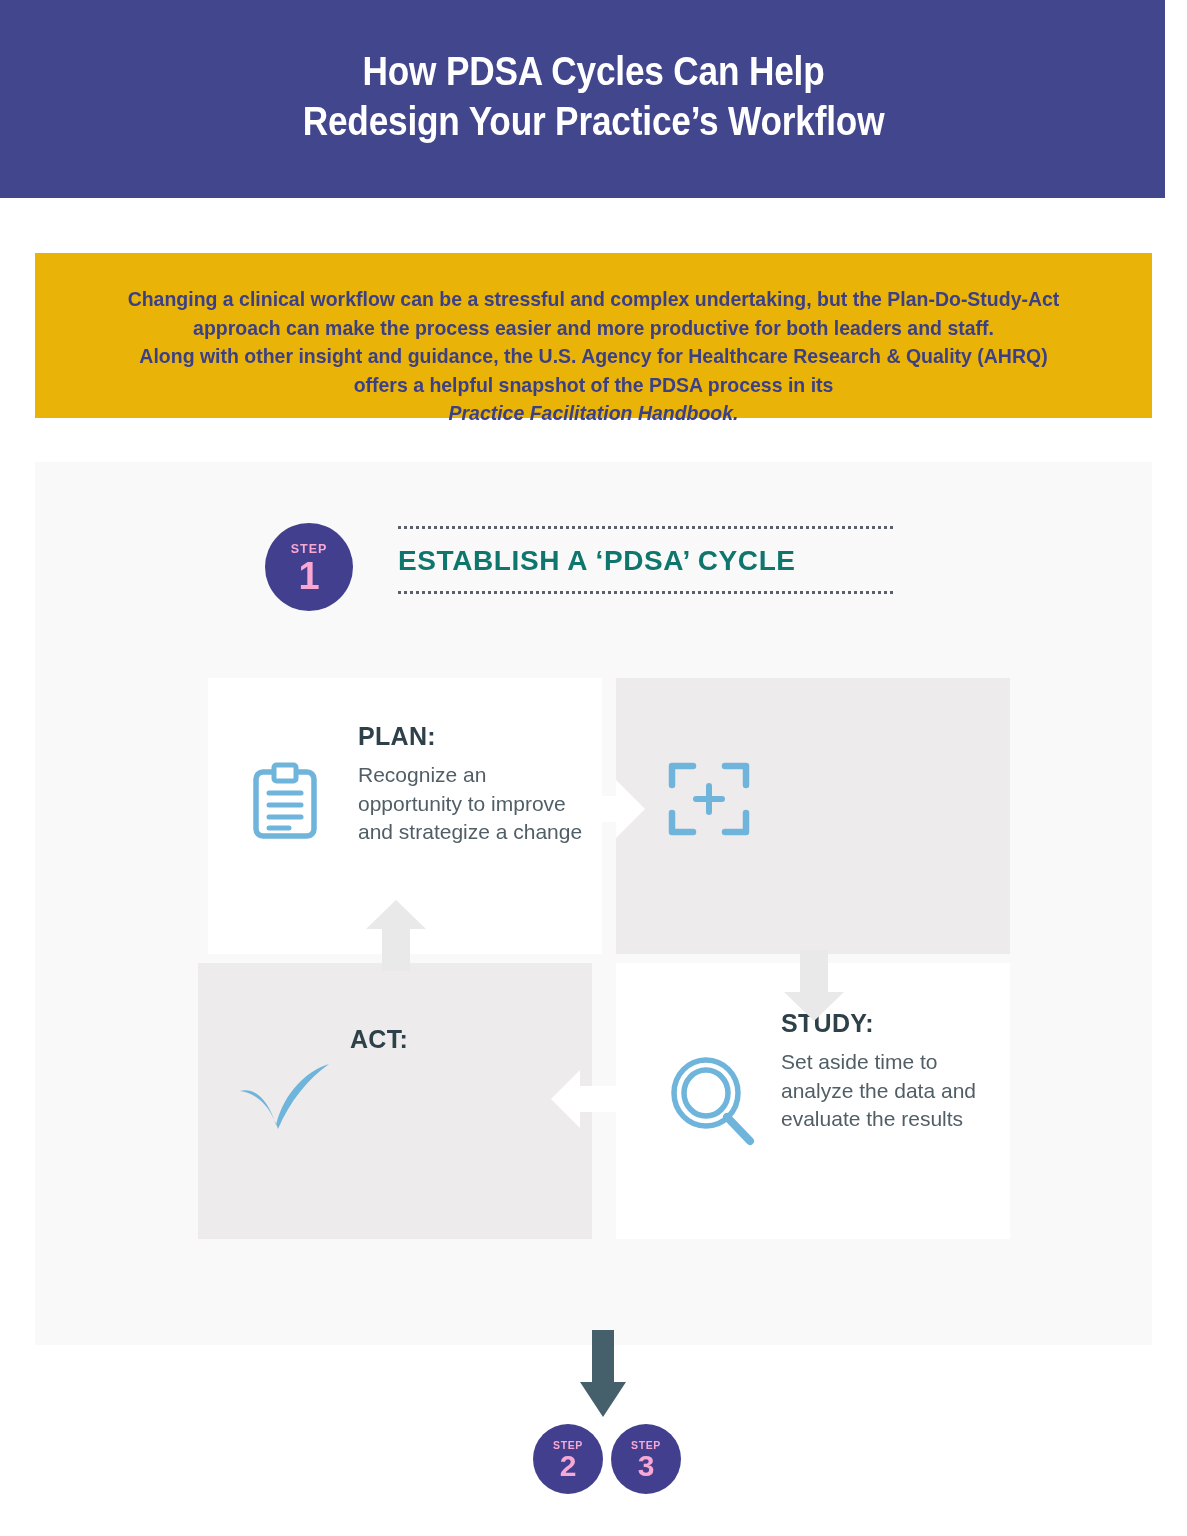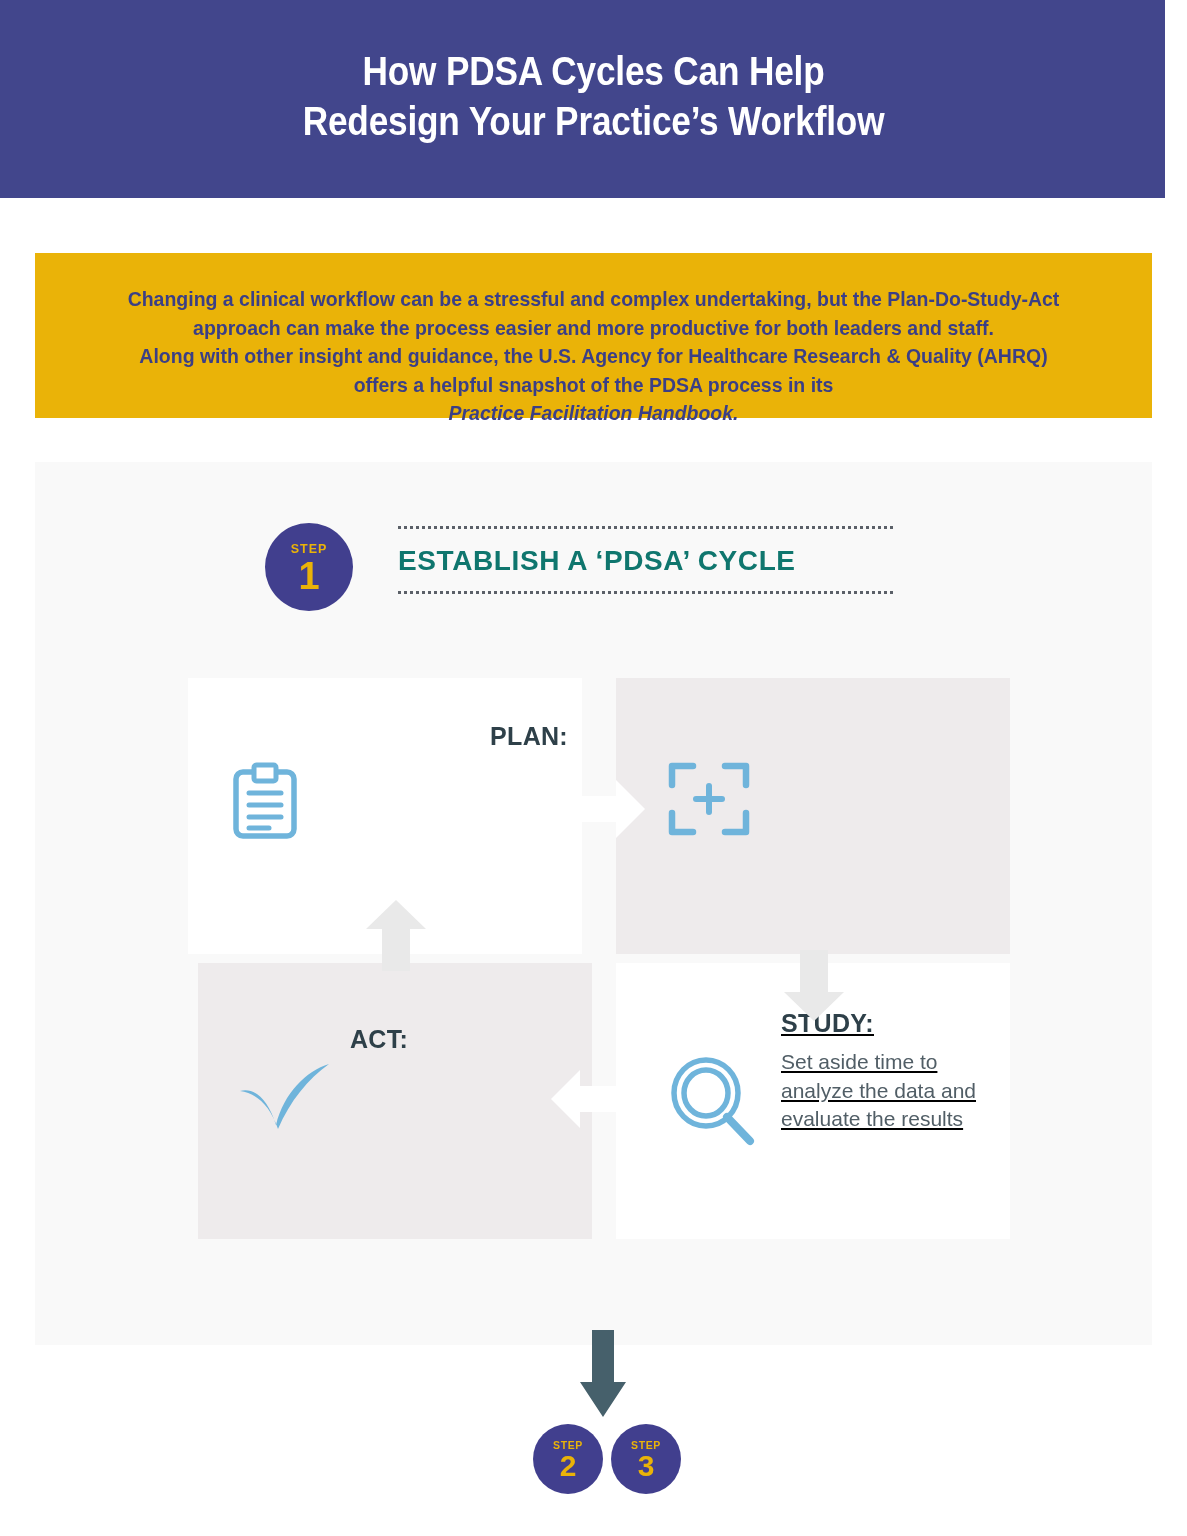--- a/index.html
+++ b/index.html
@@ -41,21 +41,21 @@
 
   
   .panel{
     position:absolute;left:35px;top:462px;width:1117px;height:883px;
     background:#f9f9f9;
   }
 
   
   .step-badge{
     position:absolute;border-radius:50%;
-    background:#413f8e;color:#eab308;text-align:center;
+    background:#413f8e;color:#f9a8d4;text-align:center;
   }
   .step-badge .word{
     display:block;font-size:13px;font-weight:bold;letter-spacing:1px;
   }
   .step-badge .num{
     display:block;font-weight:bold;line-height:1;
   }
   #step1-badge{left:265px;top:523px;width:88px;height:88px;}
   #step1-badge .word{padding-top:19px;font-size:12.5px;}
   #step1-badge .num{font-size:38px;margin-top:1px;}
@@ -70,42 +70,42 @@
   .section-head .txt{
     color:#0f766e;font-size:28px;font-weight:bold;letter-spacing:0.6px;
     line-height:32px;
   }
 
   
   .quad{position:absolute;}
   .quad.white{background:#ffffff;}
   .quad.grey{background:#eeebec;}
 
-  #quad-plan{left:188px;top:678px;width:394px;height:276px;text-align:right;}
+  #quad-plan{left:208px;top:678px;width:394px;height:276px;}
   #quad-do{left:616px;top:678px;width:394px;height:276px;}
   #quad-act{left:198px;top:963px;width:394px;height:276px;}
   #quad-study{left:616px;top:963px;width:394px;height:276px;}
   .quad-icon{position:absolute;}
   .quad-txt{position:absolute;}
   .quad-title{
     color:#2e4049;font-size:25px;font-weight:bold;letter-spacing:0.3px;
     margin:0 0 10px 0;
   }
   .quad-body{
     color:#515e66;font-size:21px;line-height:28.5px;font-weight:normal;
   }
 
   #quad-plan .quad-icon{left:44px;top:84px;}
   #quad-plan .quad-txt{left:150px;top:44px;width:230px;}
   #quad-do   .quad-icon{left:52px;top:80px;}
   #quad-do   .quad-txt{left:165px;top:42px;width:210px;}
   #quad-act  .quad-icon{left:38px;top:96px;}
   #quad-act  .quad-txt{left:152px;top:48px;width:230px;margin-top:14px;}
   #quad-study .quad-icon{left:50px;top:92px;}
-  #quad-study .quad-txt{left:165px;top:46px;width:215px;text-decoration:underline;}
+  #quad-study .quad-txt{left:165px;top:46px;width:215px;}
 
   
   .flow-arrow{position:absolute;}
 
   
   #down-arrow{position:absolute;left:579px;top:1330px;}
 
   
   #step2-badge{left:533px;top:1424px;width:70px;height:70px;}
   #step3-badge{left:611px;top:1424px;width:70px;height:70px;}
@@ -148,20 +148,21 @@
       <rect x="4" y="10" width="58" height="64" rx="7" ry="7" stroke="#6fb4db" stroke-width="5.5" fill="none"></rect>
       <rect x="22" y="3" width="22" height="16" rx="2.5" ry="2.5" stroke="#6fb4db" stroke-width="5" fill="#ffffff"></rect>
       <line x1="17" y1="31" x2="49" y2="31" stroke="#6fb4db" stroke-width="5" stroke-linecap="round"></line>
       <line x1="17" y1="43" x2="49" y2="43" stroke="#6fb4db" stroke-width="5" stroke-linecap="round"></line>
       <line x1="17" y1="55" x2="49" y2="55" stroke="#6fb4db" stroke-width="5" stroke-linecap="round"></line>
       <line x1="17" y1="66" x2="37" y2="66" stroke="#6fb4db" stroke-width="5" stroke-linecap="round"></line>
     </svg>
   </div>
   <div class="quad-txt">
     <div class="quad-title">PLAN:</div>
+    <div class="quad-body">Recognize an opportunity to improve and strategize a change</div>
   </div>
 </div>
 
 <div class="quad grey" id="quad-do">
   <div class="quad-icon">
     <svg width="82" height="82" viewBox="0 0 82 82" fill="none" aria-hidden="true">
       <path d="M4 27 V8 H25" stroke="#6fb4db" stroke-width="6.5" stroke-linecap="round" stroke-linejoin="round" fill="none"></path>
       <path d="M57 8 H78 V27" stroke="#6fb4db" stroke-width="6.5" stroke-linecap="round" stroke-linejoin="round" fill="none"></path>
       <path d="M78 55 V74 H57" stroke="#6fb4db" stroke-width="6.5" stroke-linecap="round" stroke-linejoin="round" fill="none"></path>
       <path d="M25 74 H4 V55" stroke="#6fb4db" stroke-width="6.5" stroke-linecap="round" stroke-linejoin="round" fill="none"></path>

